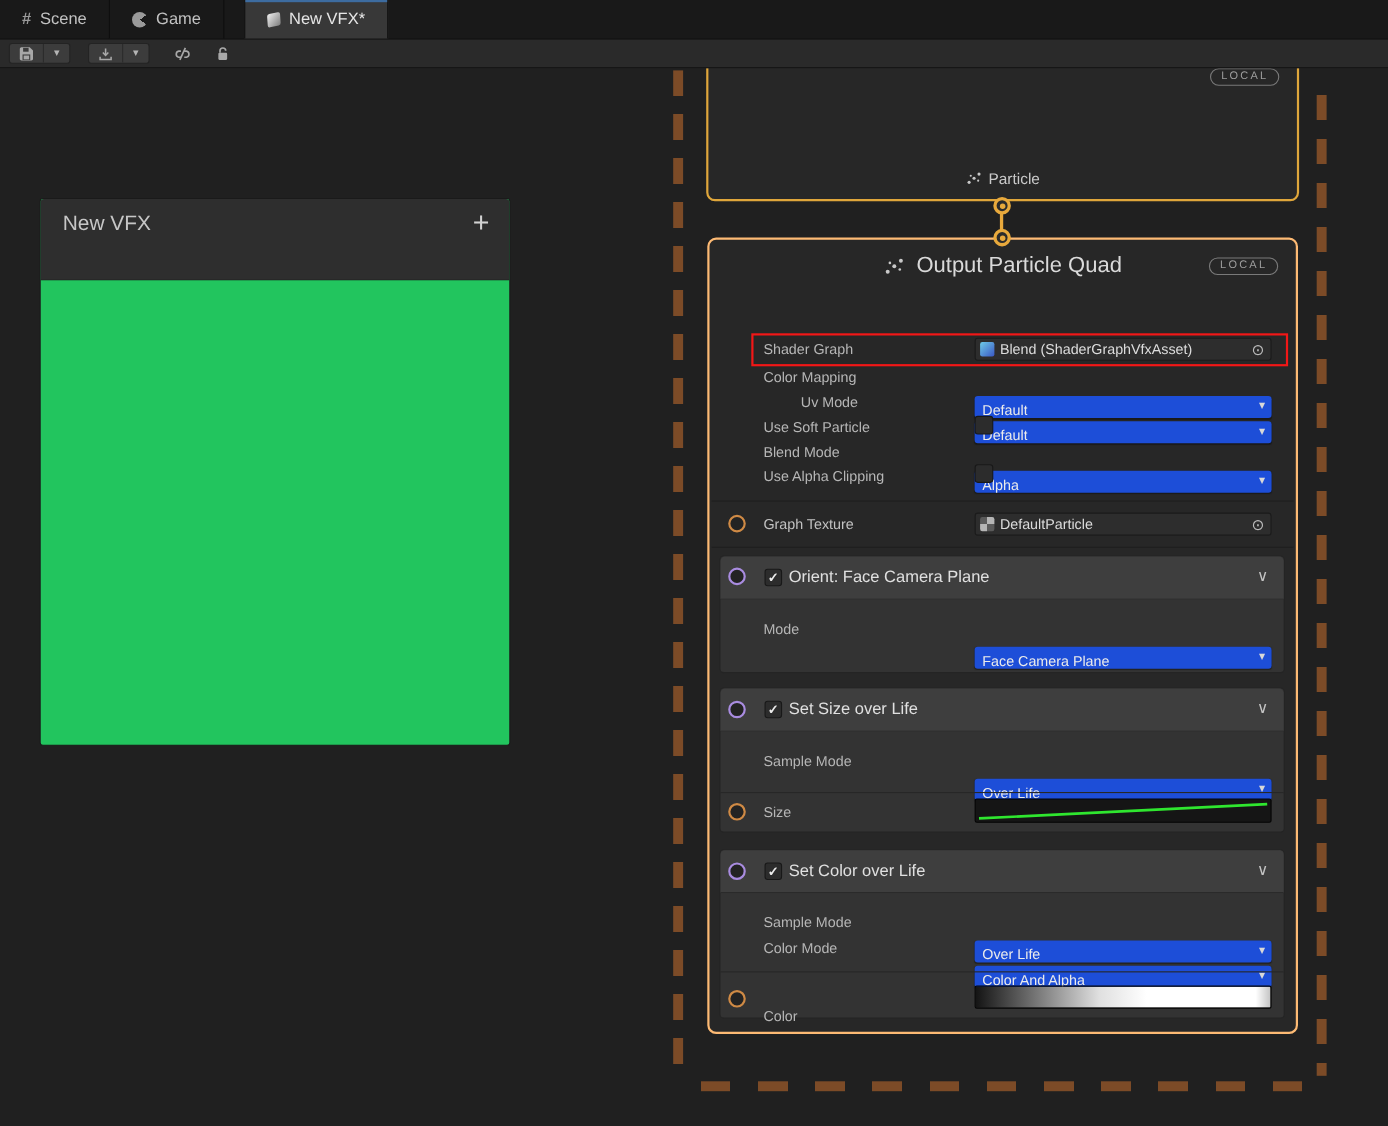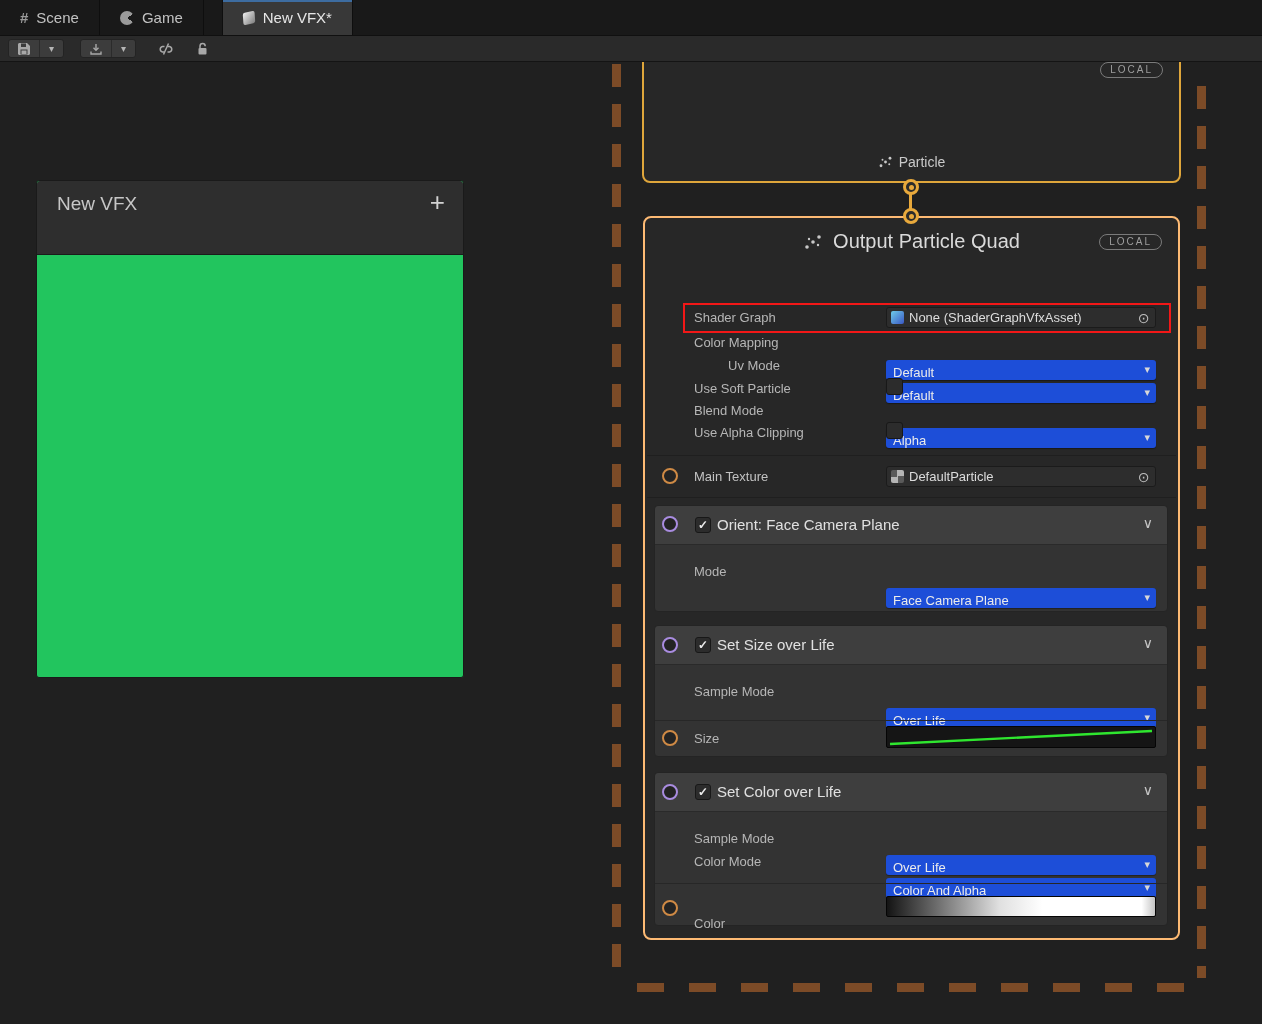--- a/index.html
+++ b/index.html
@@ -207,21 +207,21 @@
       </svg>
       <span>Output Particle Quad</span>
     </div>
     <div class="badge" style="top:16px;">LOCAL</div>
 
     <div class="hl-red"></div>
 
     <div class="lbl" style="left:49px; top:92px;">Shader Graph</div>
     <div class="objfield" style="left:241px; top:89px;">
       <span class="sg-icon"></span>
-      <span class="obj-text">None (ShaderGraphVfxAsset)</span>
+      <span class="obj-text">Blend (ShaderGraphVfxAsset)</span>
       <span class="obj-picker">⊙</span>
     </div>
 
     <div class="lbl" style="left:49px; top:117px;">Color Mapping</div>
     <div class="dropdown" style="left:241px; top:114px;">
       <span class="dd-text">Default</span>
       <span class="dd-arrow">▾</span>
     </div>
 
     <div class="lbl" style="left:49px; top:140px;margin-left:34px;">Uv Mode</div>
@@ -238,21 +238,21 @@
       <span class="dd-text">Alpha</span>
       <span class="dd-arrow">▾</span>
     </div>
 
     <div class="lbl" style="left:49px; top:207px;">Use Alpha Clipping</div>
     <div class="checkbox" style="left:241px; top:204px;"></div>
 
     <div class="node-div" style="top:237px;"></div>
 
     <div class="port orange" style="left:17px; top:250px;"></div>
-    <div class="lbl" style="left:49px; top:251px; color:#c2c2c2;">Main Texture</div>
+    <div class="lbl" style="left:49px; top:251px; color:#c2c2c2;">Graph Texture</div>
     <div class="objfield" style="left:241px; top:248px;">
       <span class="tex-icon"></span>
       <span class="obj-text">DefaultParticle</span>
       <span class="obj-picker">⊙</span>
     </div>
 
     <div class="node-div" style="top:279px;"></div>
 
     <div class="port purple" style="left:17px; top:298px; z-index:2;"></div>
     <div class="block" style="top:287px; height:107px;">

